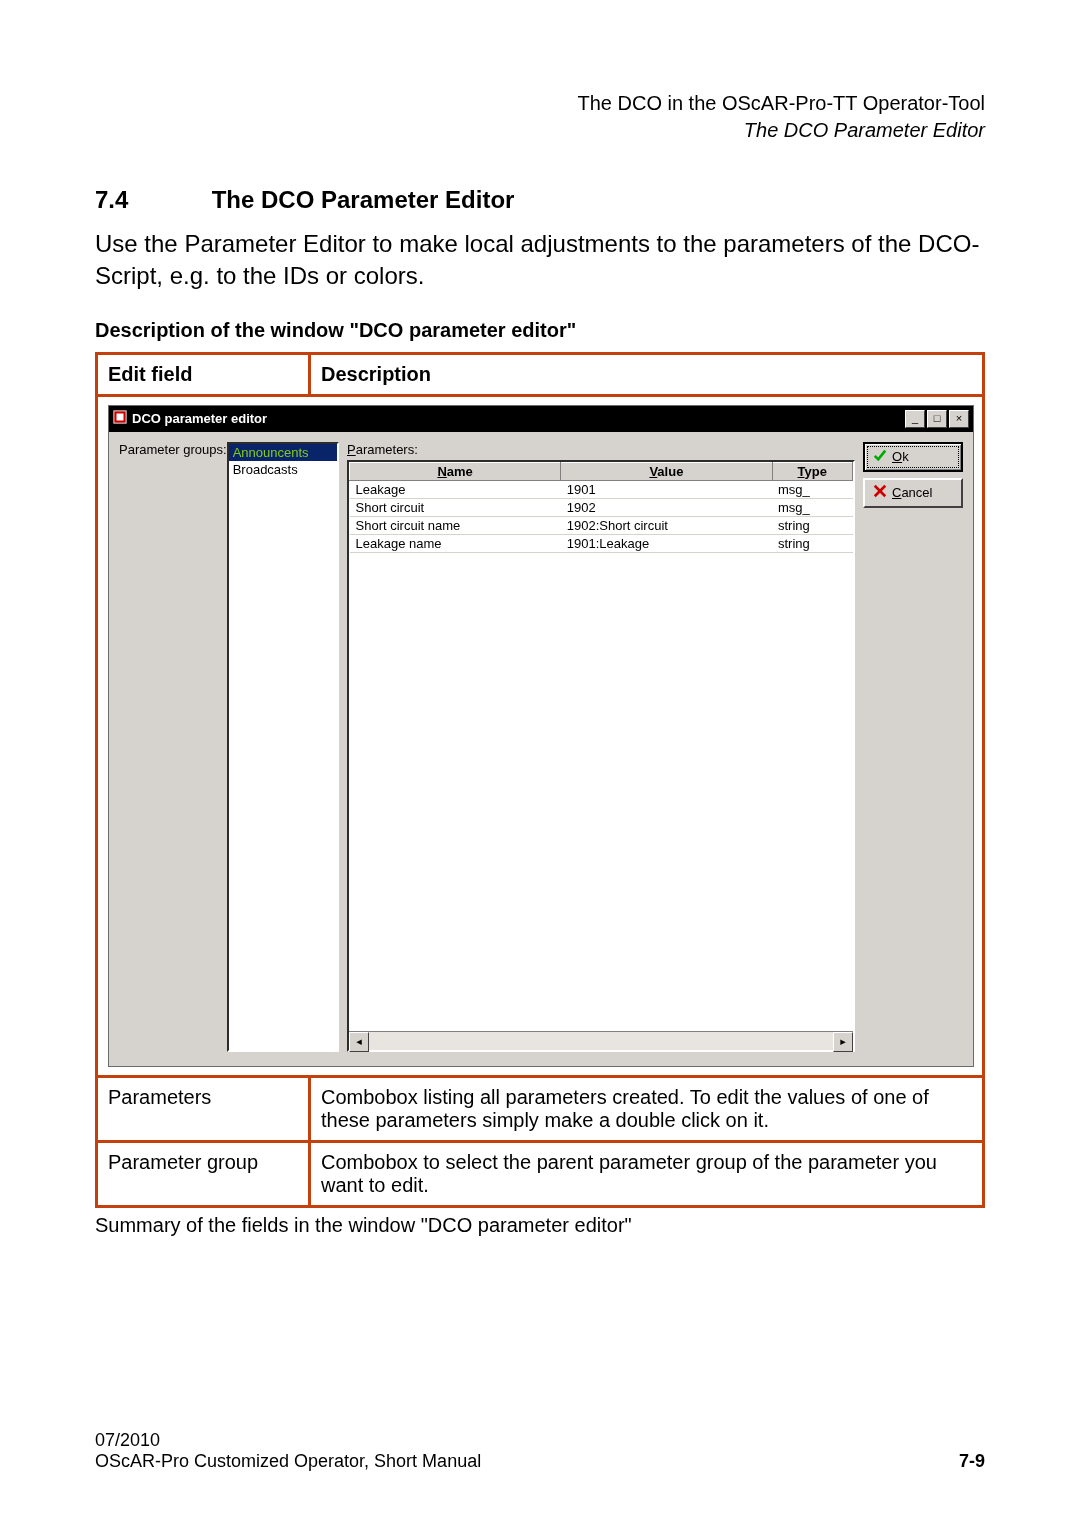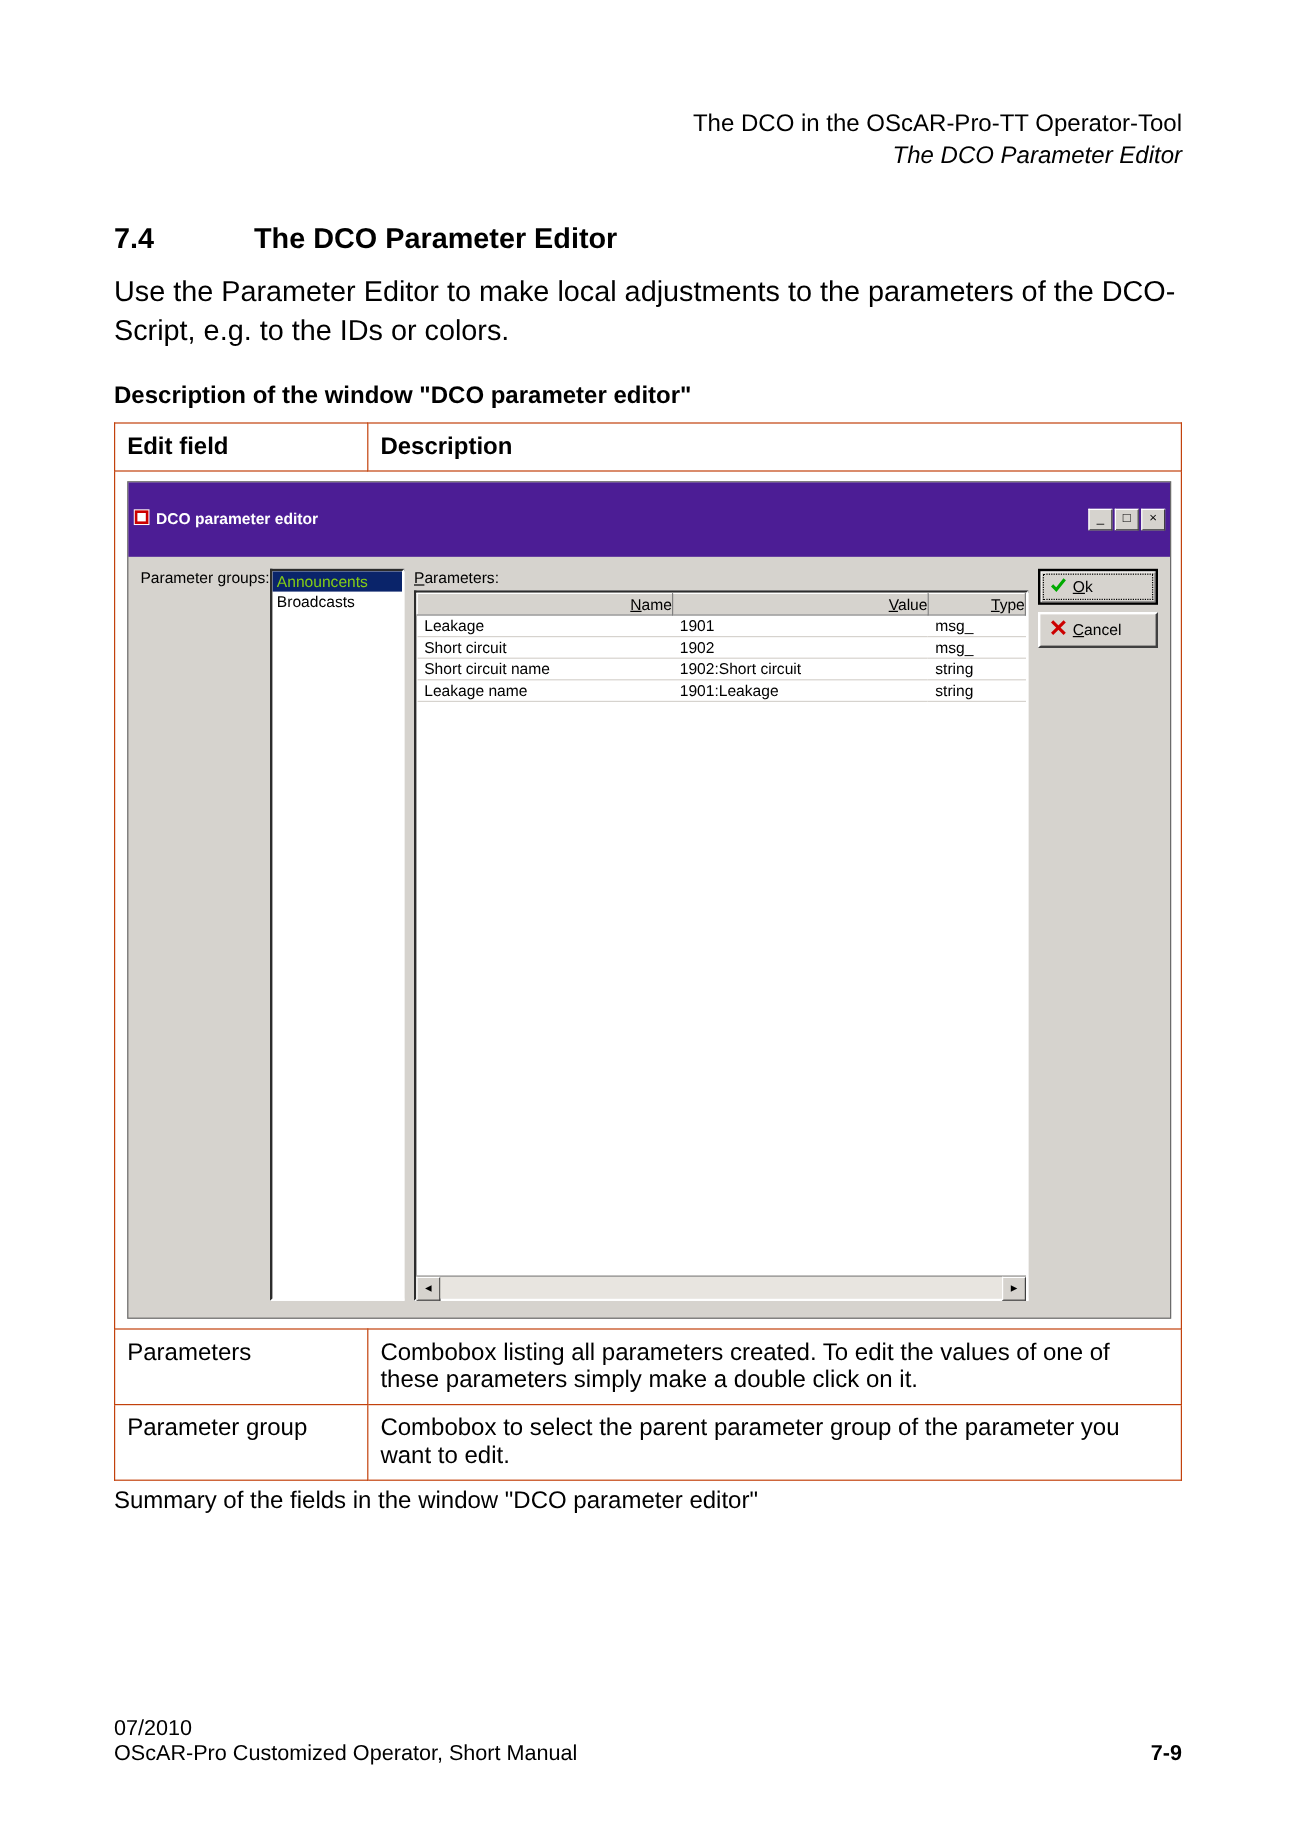--- a/index.html
+++ b/index.html
@@ -42,21 +42,21 @@
   }
   
   table.desc {
     border-collapse: collapse;
     width: 100%;
     margin-top: 10px;
     font-size: 20px;
   }
   table.desc > tbody > tr > th,
   table.desc > tbody > tr > td {
-    border: 1px solid #c2410c;
+    border: 3px solid #c2410c;
     padding: 8px 10px;
     vertical-align: top;
     text-align: left;
   }
   table.desc > tbody > tr > th {
     font-weight: bold;
   }
   td.screenshot-cell {
     padding: 18px 18px 28px 18px;
   }
@@ -66,26 +66,26 @@
   }
   
   .win {
     width: 100%;
     border: 1px solid #6b6b6b;
     background: #d6d3ce;
     font-family: Tahoma, Arial, sans-serif;
     font-size: 13px;
   }
   .titlebar {
-    background: #4c1d95;
+    background: #000000;
     color: #fff;
     display: flex;
     align-items: center;
     justify-content: space-between;
-    padding: 20px 4px;
+    padding: 2px 4px;
     height: 22px;
   }
   .titlebar .t-left { display:flex; align-items:center; gap:5px; font-weight:bold; }
   .titlebar .t-left svg { width:14px; height:14px; }
   .win-btns { display:flex; gap:2px; }
   .win-btn {
     width: 18px; height: 16px;
     background: #d6d3ce;
     border: 1px solid #fff;
     border-right-color:#404040;
@@ -125,22 +125,22 @@
   }
   table.grid {
     border-collapse: collapse;
     width:100%;
     font-size:13px;
   }
   table.grid th {
     background:#d6d3ce;
     border:1px solid #808080;
     border-top-color:#fff; border-left-color:#fff;
-    font-weight:normal;
-    text-align:right;
+    font-weight:bold;
+    text-align:center;
     padding: 1px 0;
   }
   table.grid th .u { text-decoration: underline; }
   table.grid td {
     border-bottom: 1px solid #d6d3ce;
     padding: 1px 6px;
     white-space: nowrap;
   }
   .grid-fill { flex:1; }
   .hscroll {

